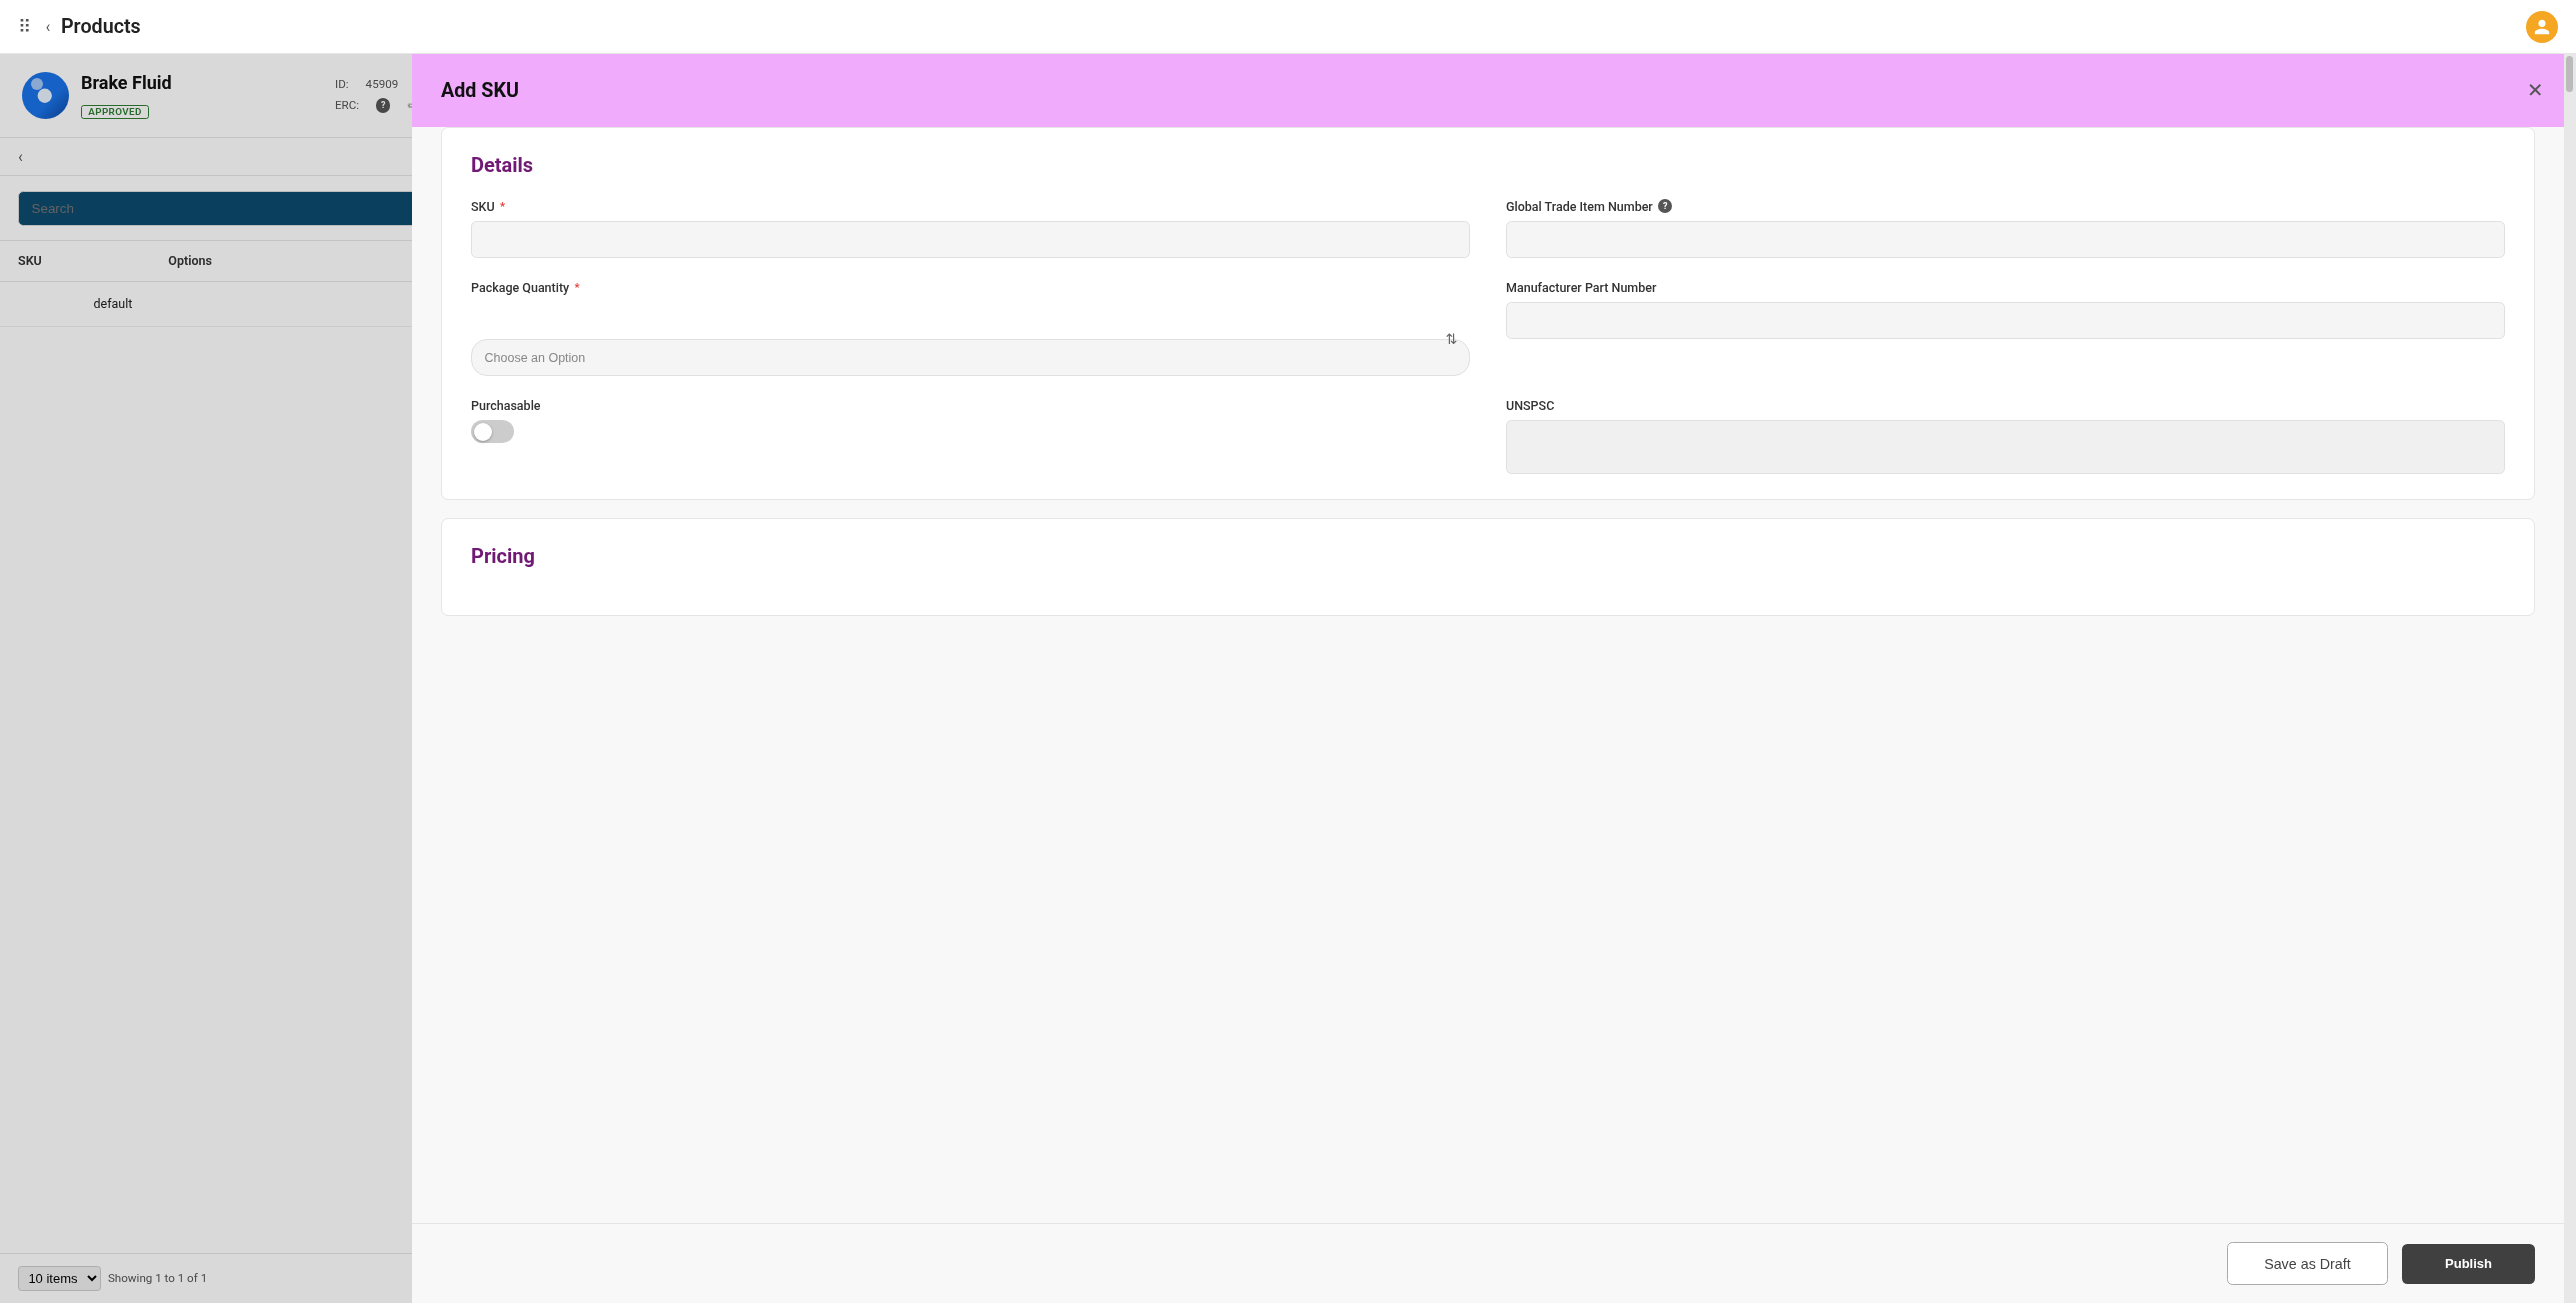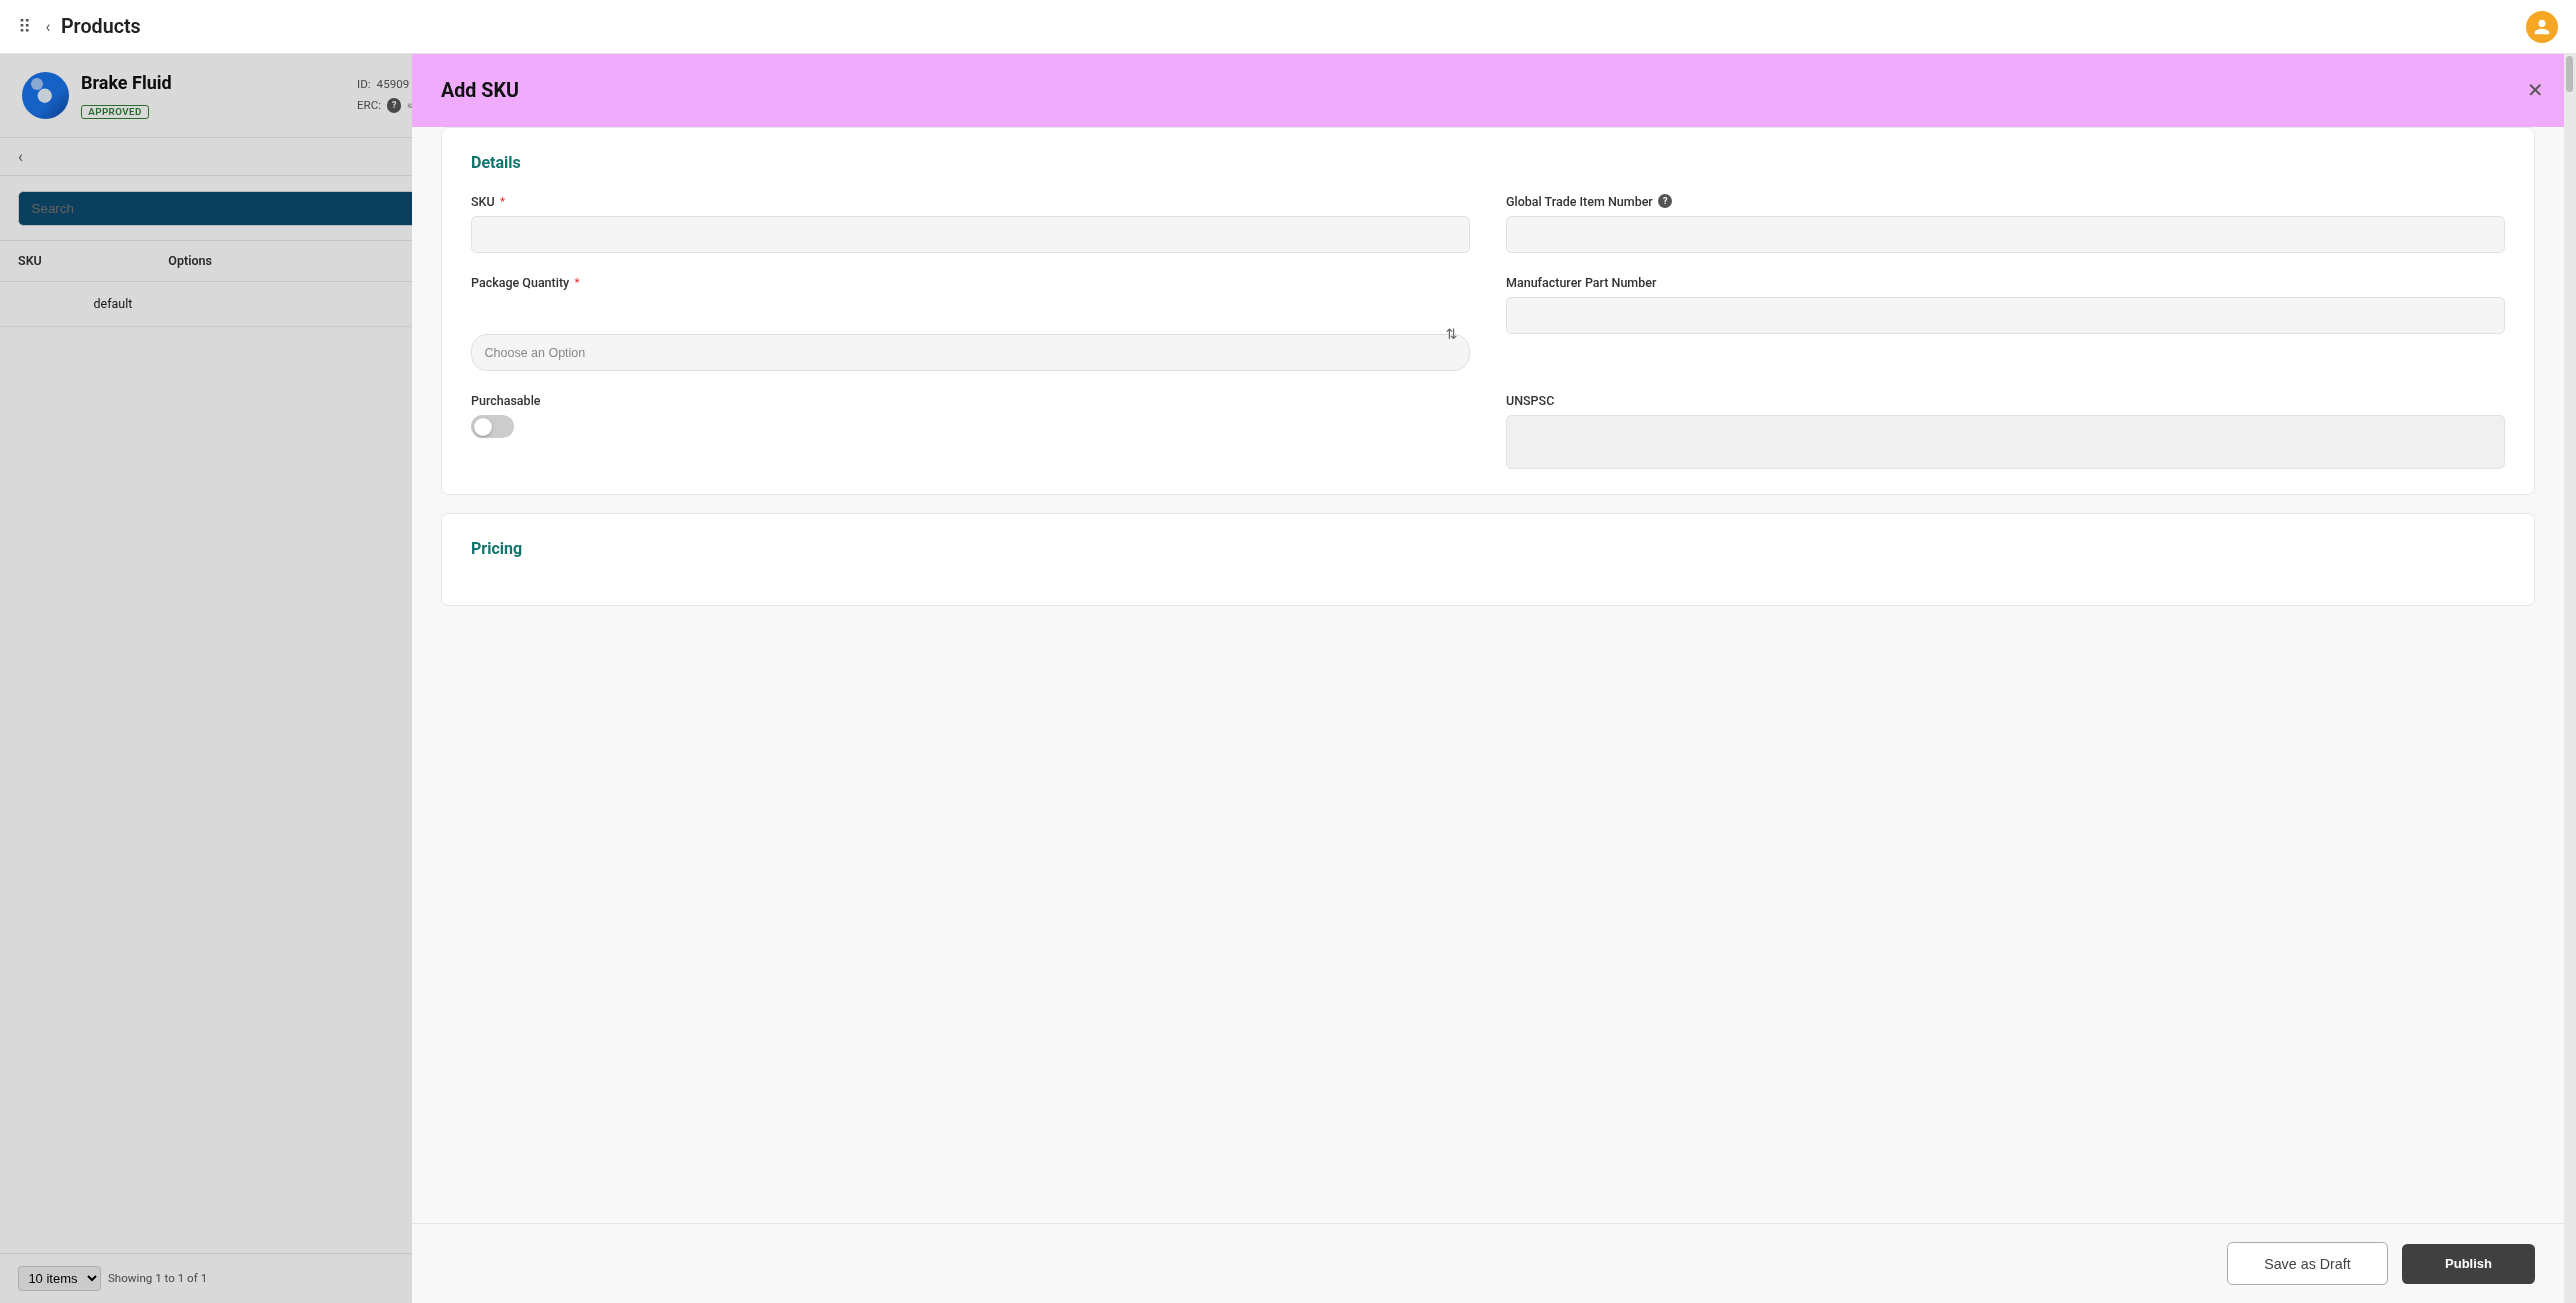--- a/index.html
+++ b/index.html
@@ -72,21 +72,21 @@
       border: 1.3px solid #2e7d32;
       color: #2e7d32;
       font-size: 9.8px;
       font-weight: 600;
       padding: 0.9px 6.3px;
       border-radius: 2.7px;
       letter-spacing: 0.4px;
       margin-top: 8px;
     }
     .product-meta { margin-left: auto; font-size: 11.6px; color: #555; line-height: 1.7; }
-    .product-meta-row { display: flex; align-items: center; gap: 6px; }
+    .product-meta-row { display: flex; align-items: center; gap: 17px; }
     .info-icon {
       width: 14.3px; height: 14.3px; background: #555; border-radius: 50%;
       display: inline-flex; align-items: center; justify-content: center;
       color: #fff; font-size: 9px; font-weight: bold; flex-shrink: 0;
     }
     .edit-icon { color: #888; font-size: 12.5px; cursor: pointer; }
 
     
     .panel-nav-arrow {
       padding: 9px 18px;
@@ -217,21 +217,21 @@
     }
 
     
     .section-card {
       background: #fff;
       border-radius: 7.2px;
       padding: 25px 29px;
       margin-bottom: 18px;
       border: 0.9px solid #e5e5e5;
     }
-    .section-title { font-size: 16px; font-weight: 700; color: #0f766e; margin-bottom: 21.5px; }
+    .section-title { font-size: 20px; font-weight: 700; color: #701a75; margin-bottom: 21.5px; }
 
     
     .form-grid {
       display: grid;
       grid-template-columns: 1fr 1fr;
       gap: 21.5px 36px;
     }
     .form-group { display: flex; flex-direction: column; gap: 7.2px; }
     .form-label {
       font-size: 12.5px;

